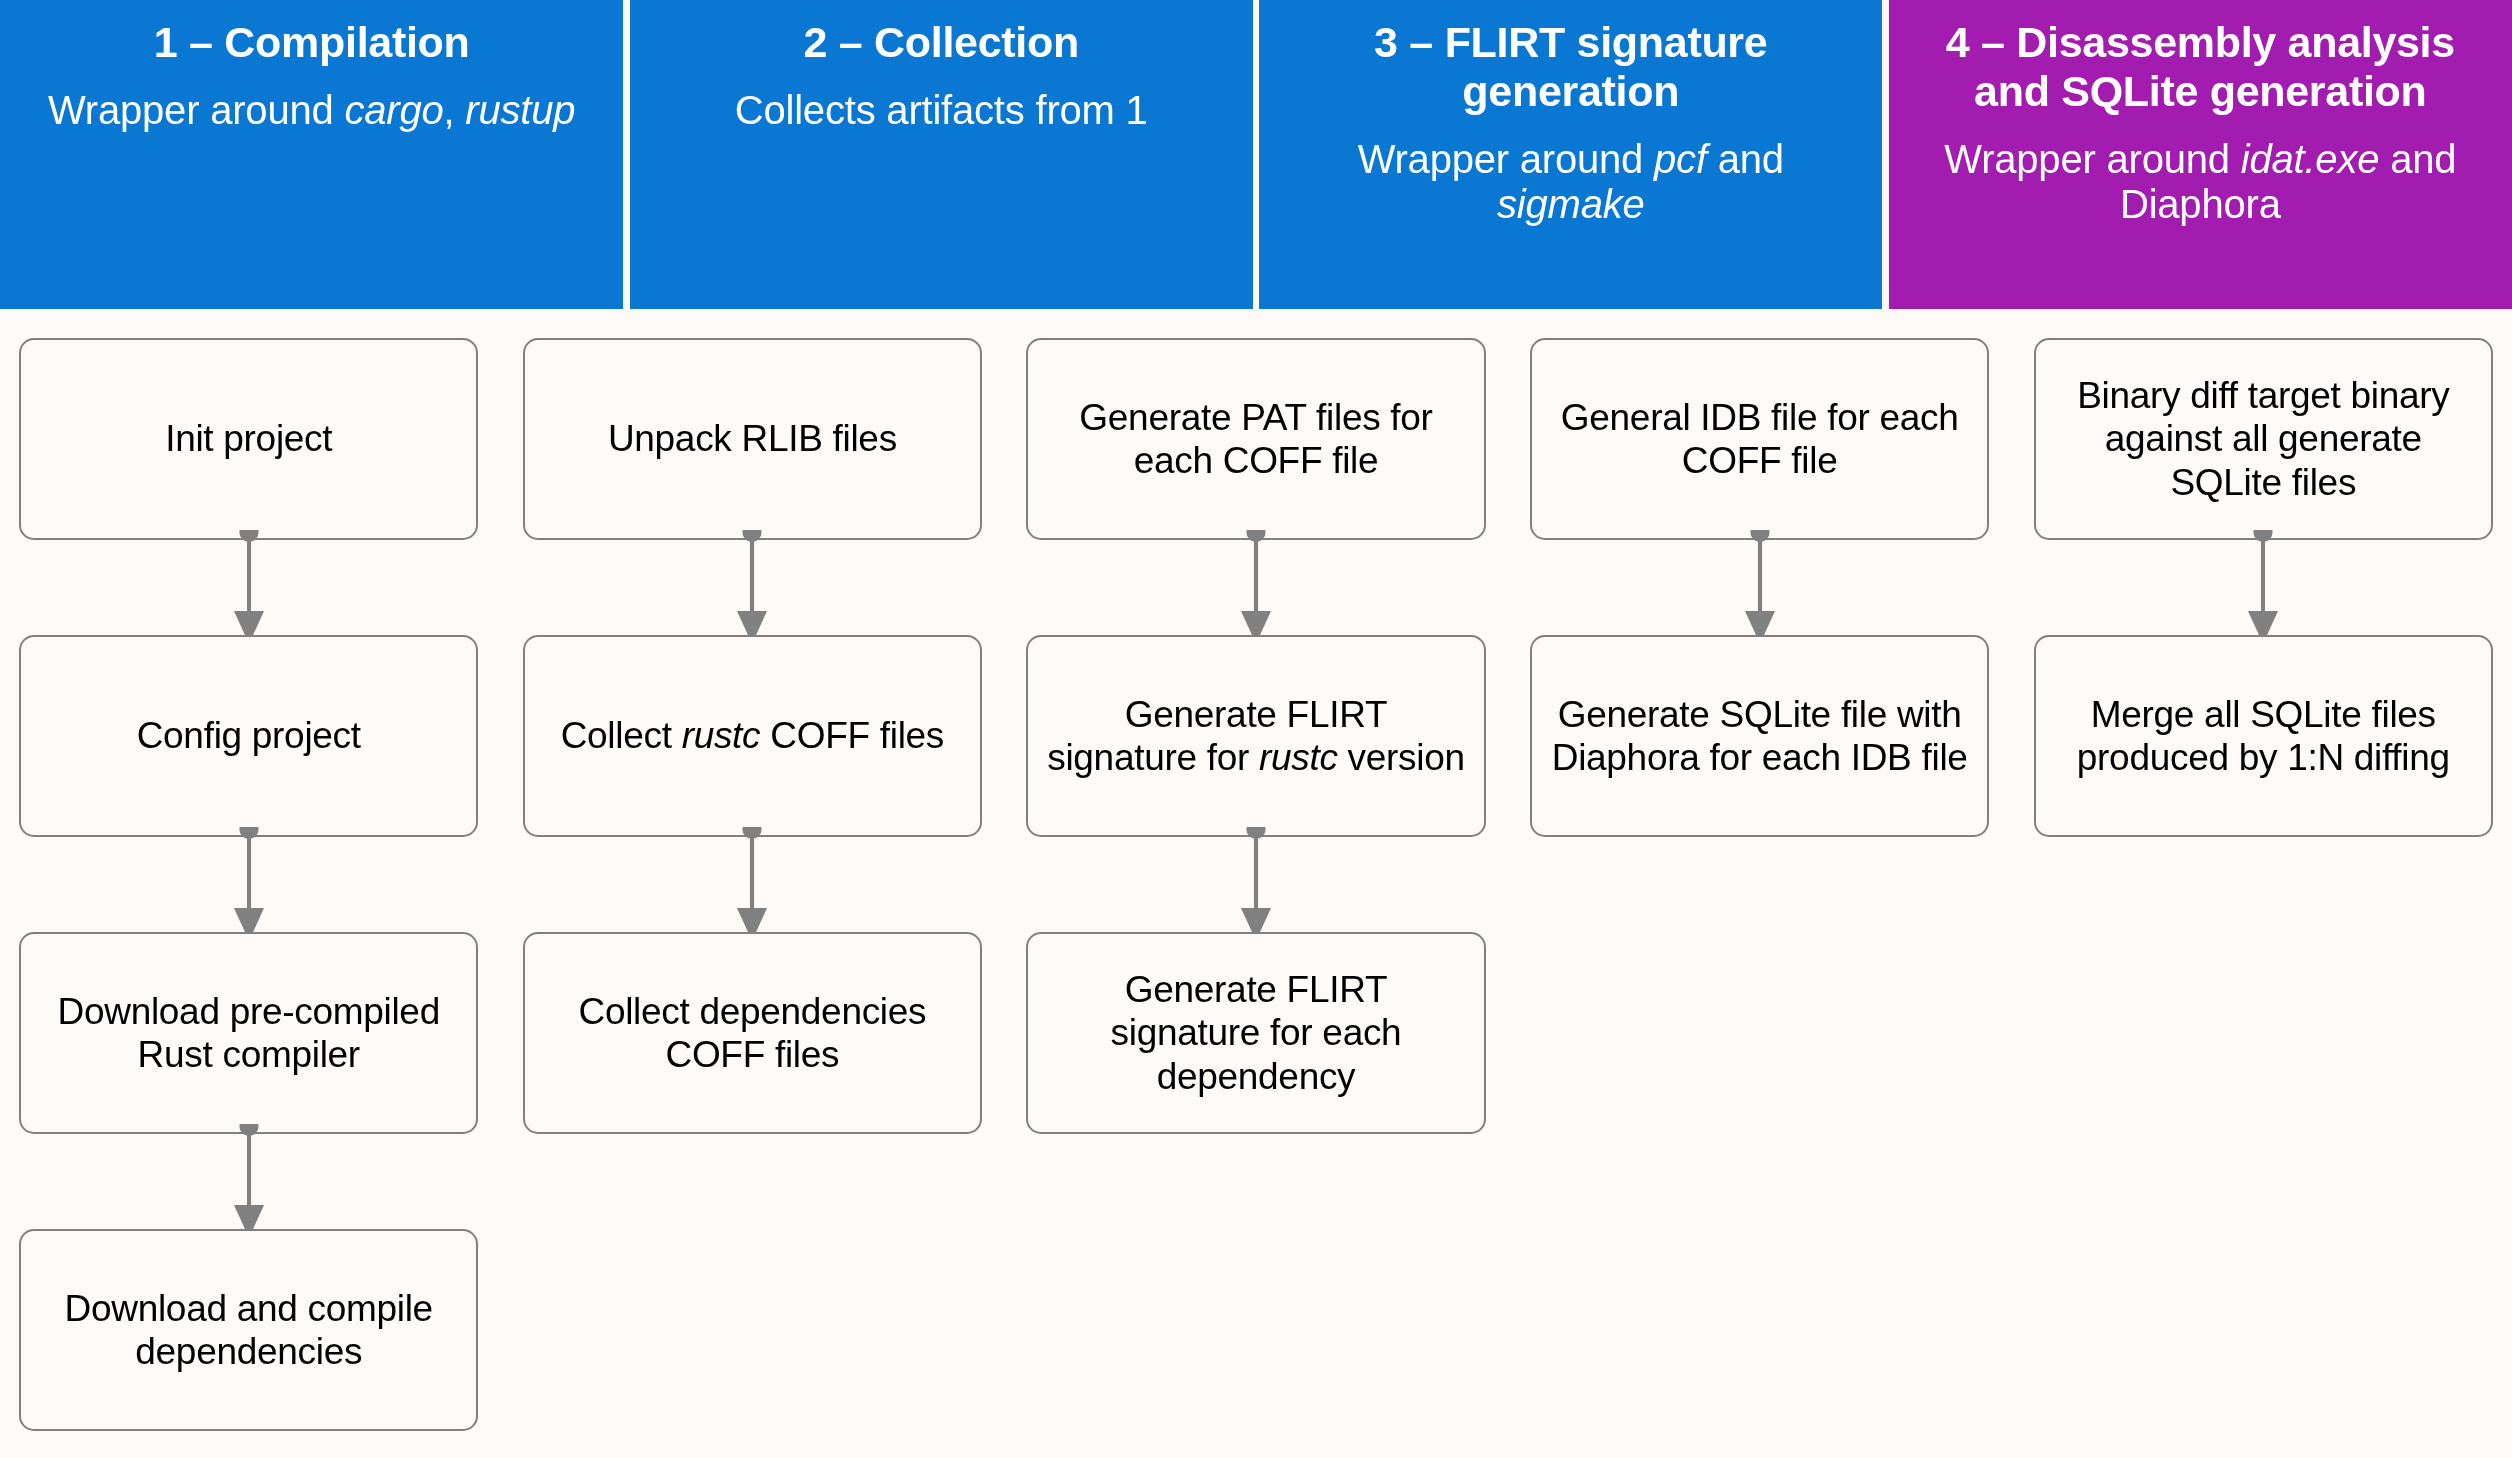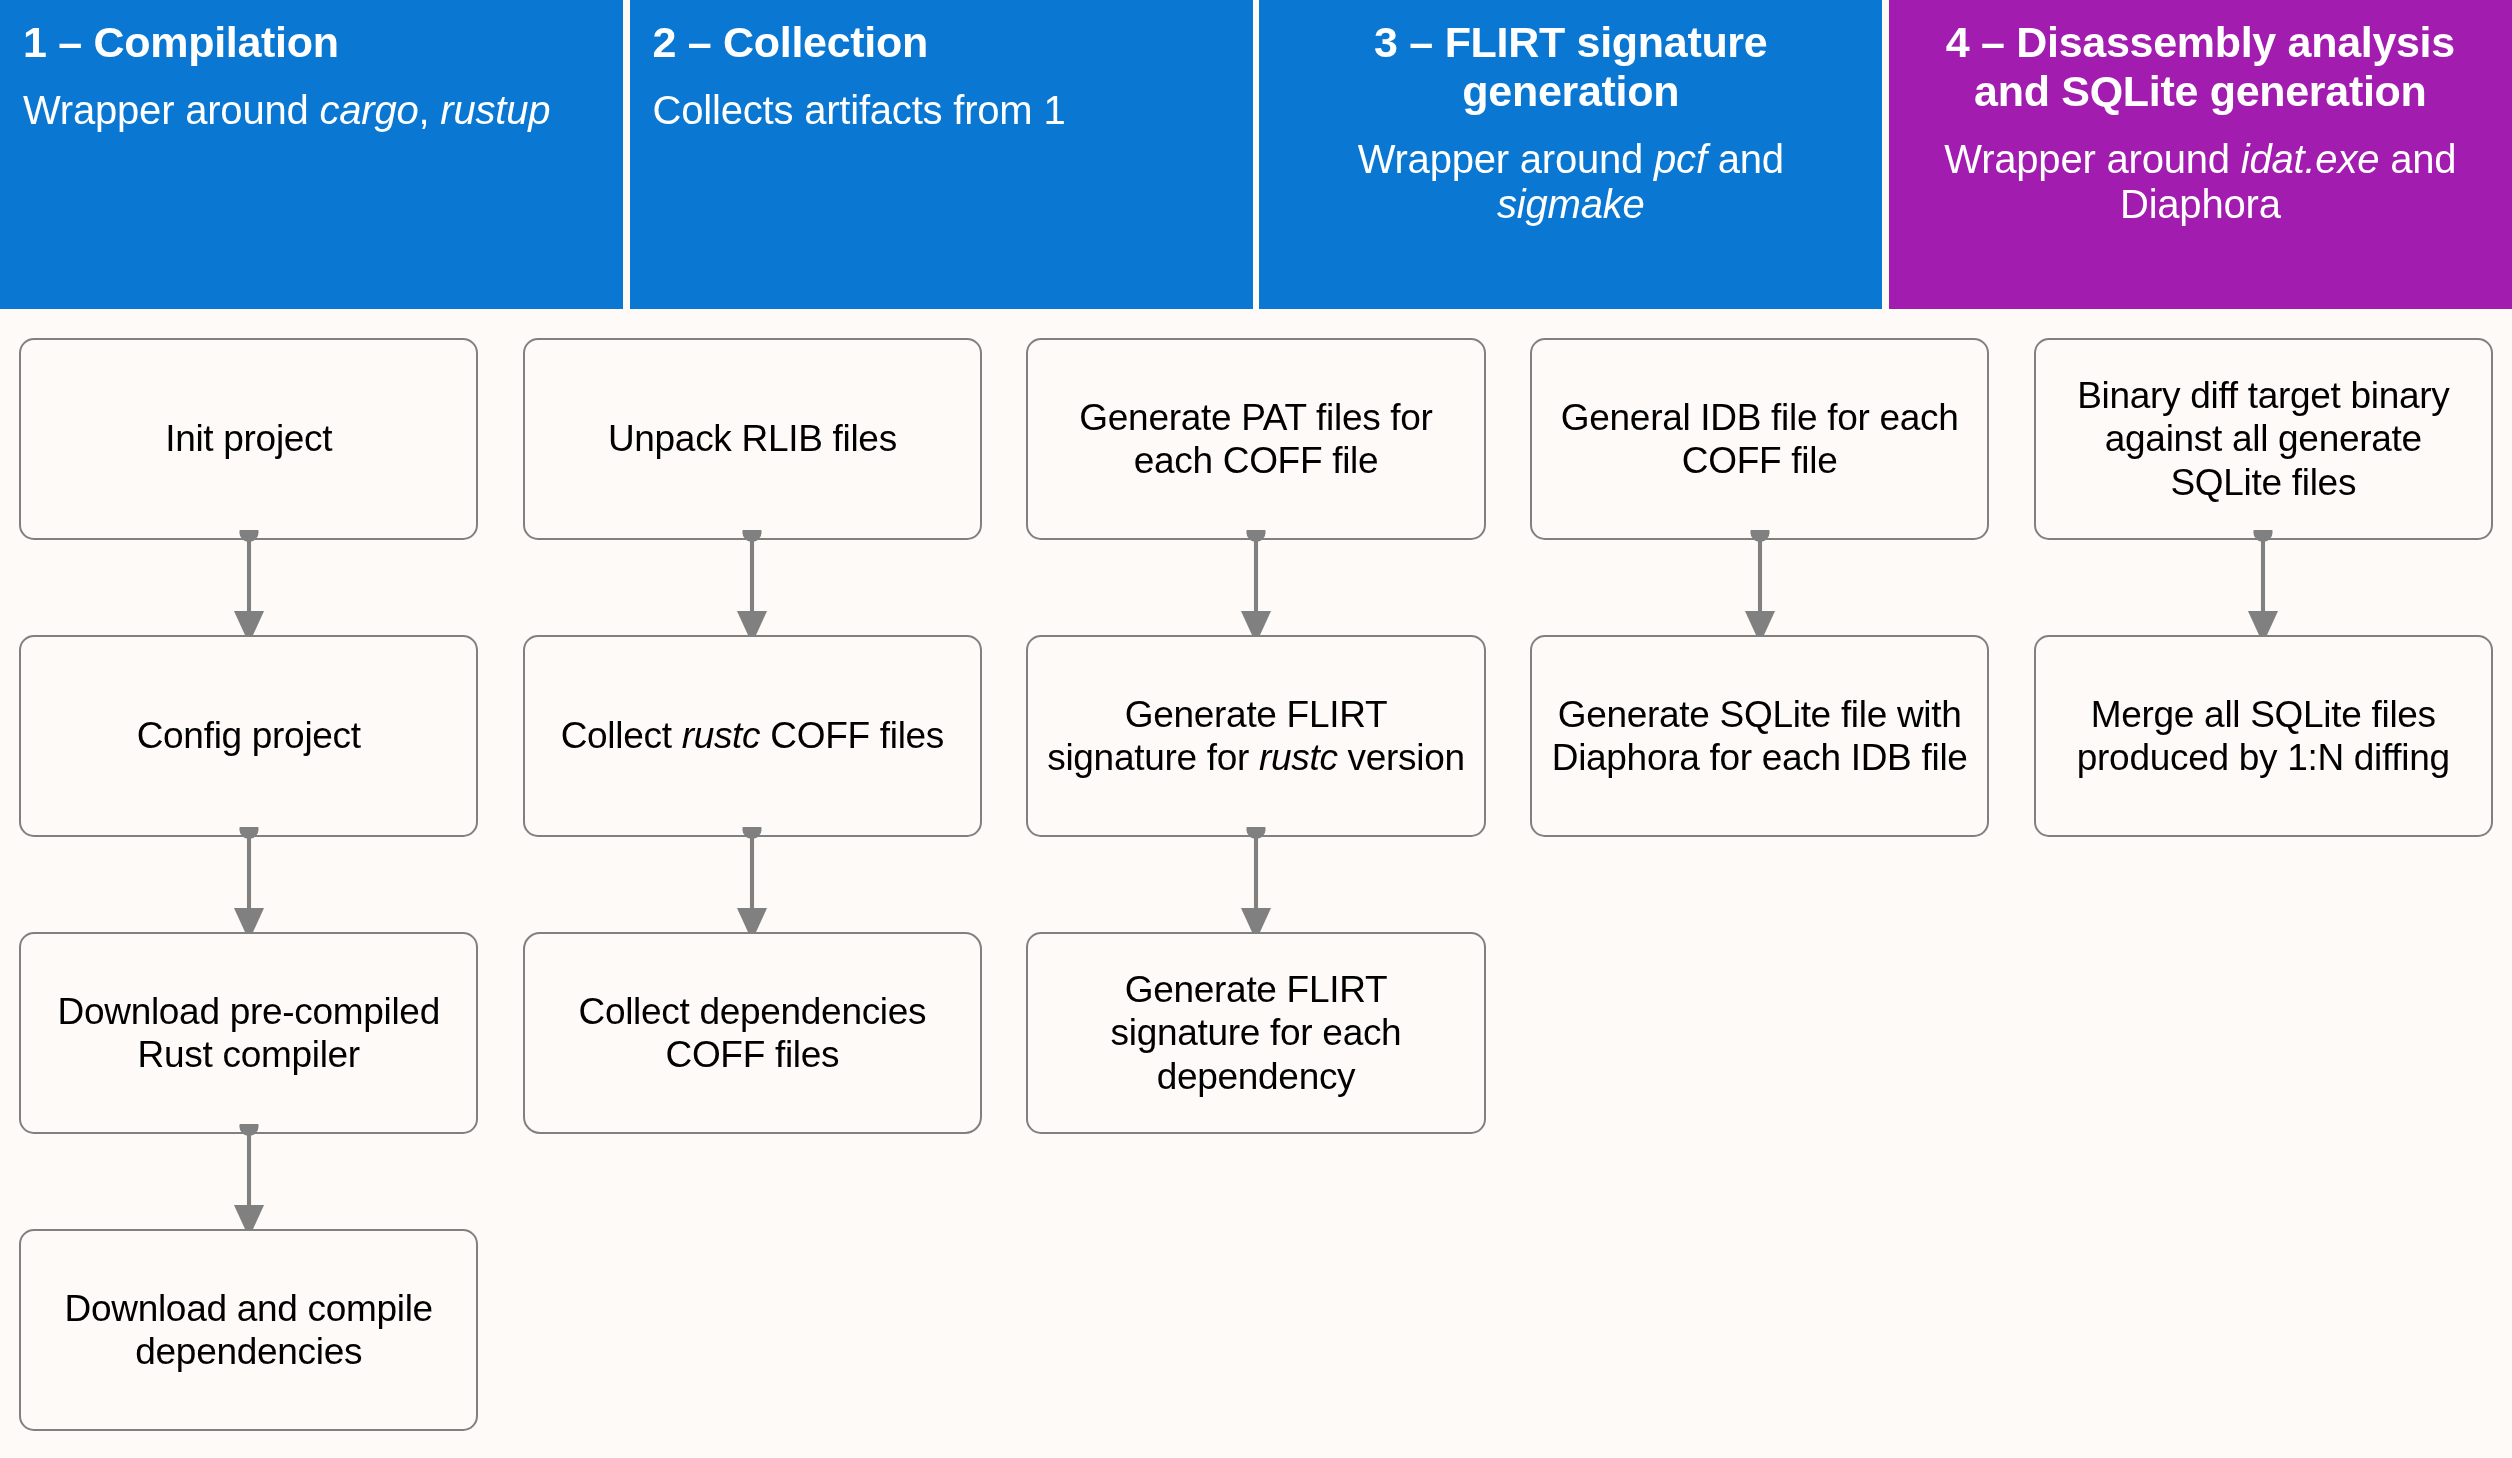--- a/index.html
+++ b/index.html
@@ -17,21 +17,21 @@
     position:absolute;left:0;top:0;width:2512px;height:309px;
     display:flex;
   }
   .header-col{
     flex:1 1 0;
     background:#0A78D2;
     box-sizing:border-box;
     padding:18px 23px 0 23px;
     display:flex;
     flex-direction:column;
-    align-items:flex-start;
+    align-items:center;
     position:relative;
   }
   .header-col + .header-col{ margin-left:6.2px; }
   .hdr-title{
     color:#FFFFFF;
     font-size:43px;
     font-weight:bold;
     line-height:1.14;
     text-align:center;
     letter-spacing:-0.3px;
@@ -170,21 +170,21 @@
         <div class="node r1" style="border-color: rgb(128, 128, 128);">
           <span class="txt">Collect <i>rustc</i> COFF files</span>
         </div>
         <div class="conn c1">
           <svg viewBox="0 0 60 170" xmlns="http://www.w3.org/2000/svg">
             <circle cx="30" cy="3" r="14" fill="#808080"></circle>
             <line x1="30" y1="3" x2="30" y2="124" stroke="#808080" stroke-width="6"></line>
             <polygon points="8,118 52,118 30,166" fill="#808080"></polygon>
           </svg>
         </div>
-        <div class="node r2" style="border-color: rgb(128, 128, 128); border-radius: 17px;">
+        <div class="node r2" style="border-color: rgb(128, 128, 128);">
           <span class="txt">Collect dependencies COFF files</span>
         </div>
       </div>
       <div class="flow-col">
         <div class="node r0" style="border-color: rgb(128, 128, 128);">
           <span class="txt">Generate PAT files for each COFF file</span>
         </div>
         <div class="conn c0">
           <svg viewBox="0 0 60 170" xmlns="http://www.w3.org/2000/svg">
             <circle cx="30" cy="3" r="14" fill="#808080"></circle>

